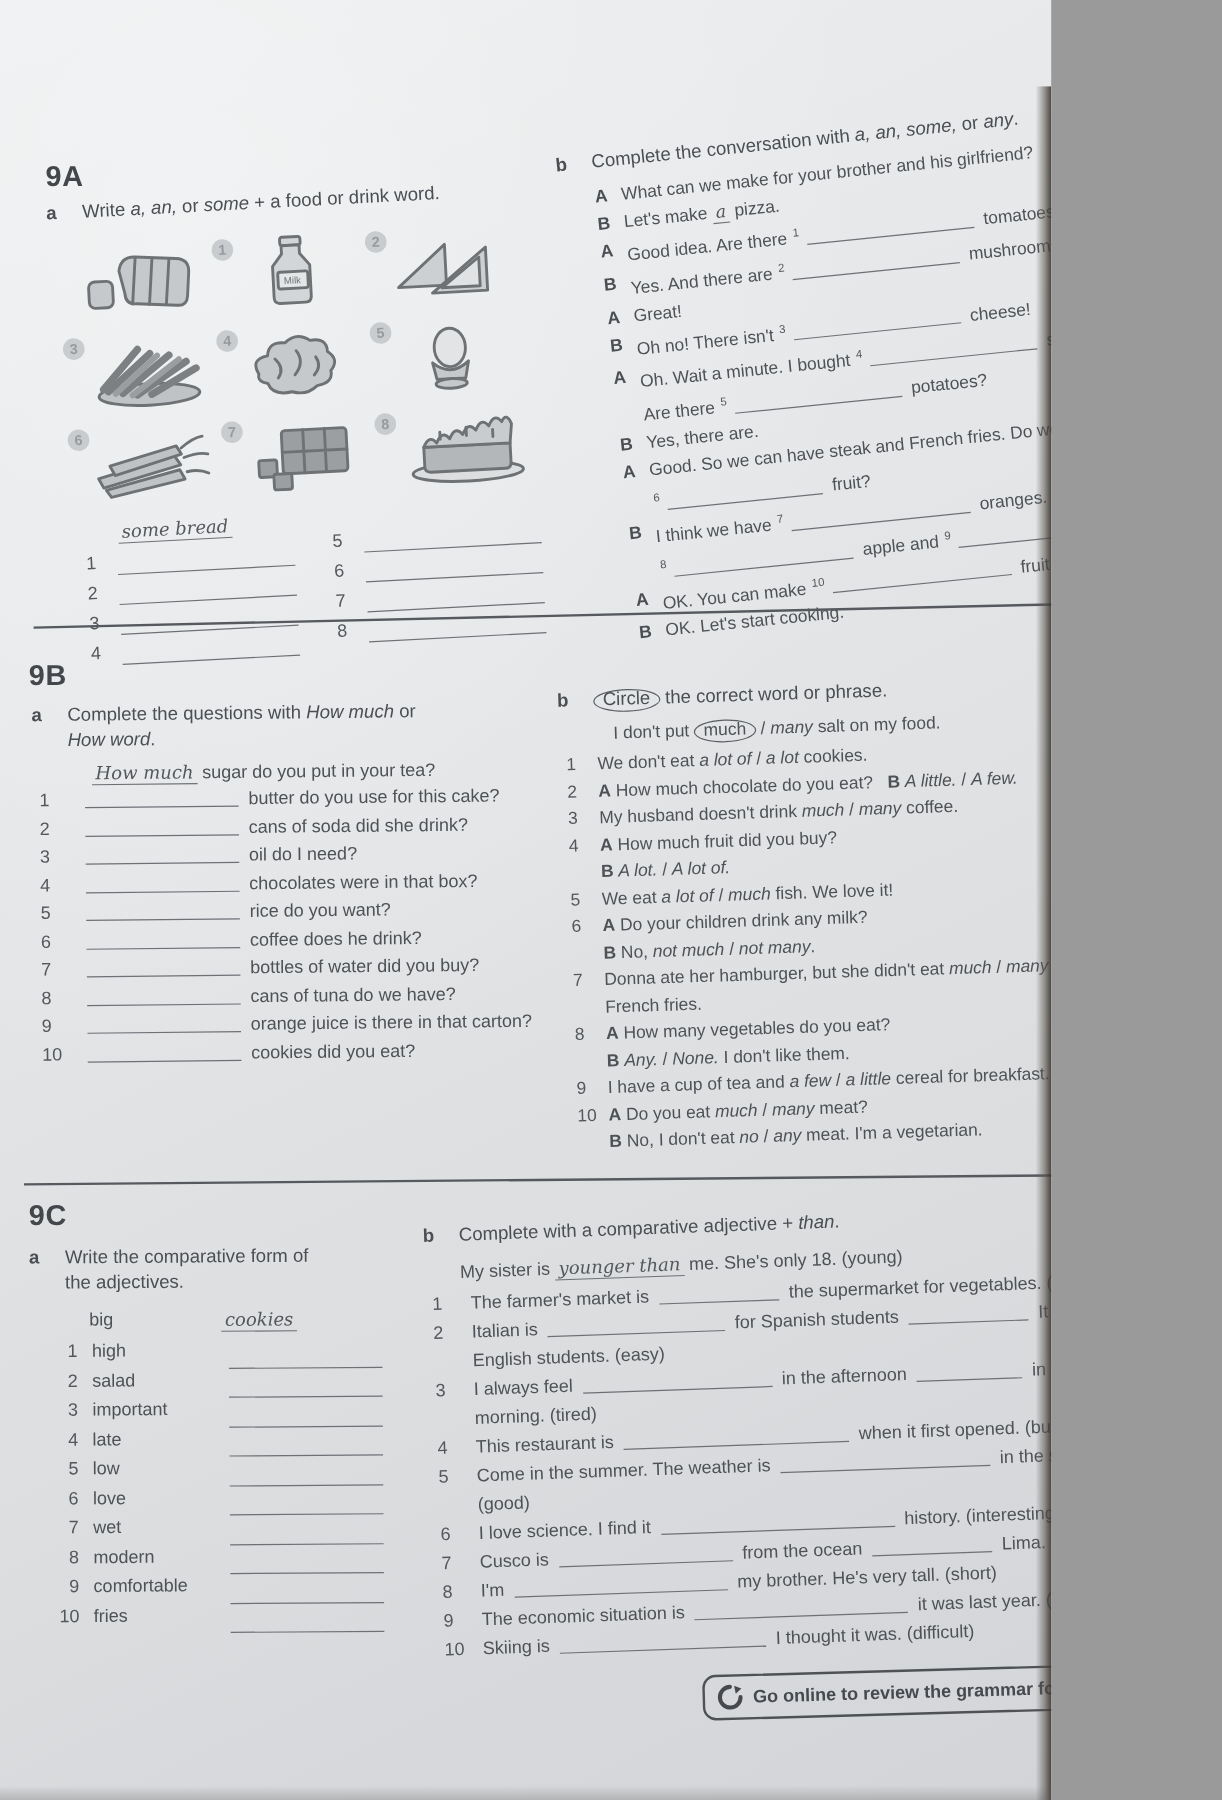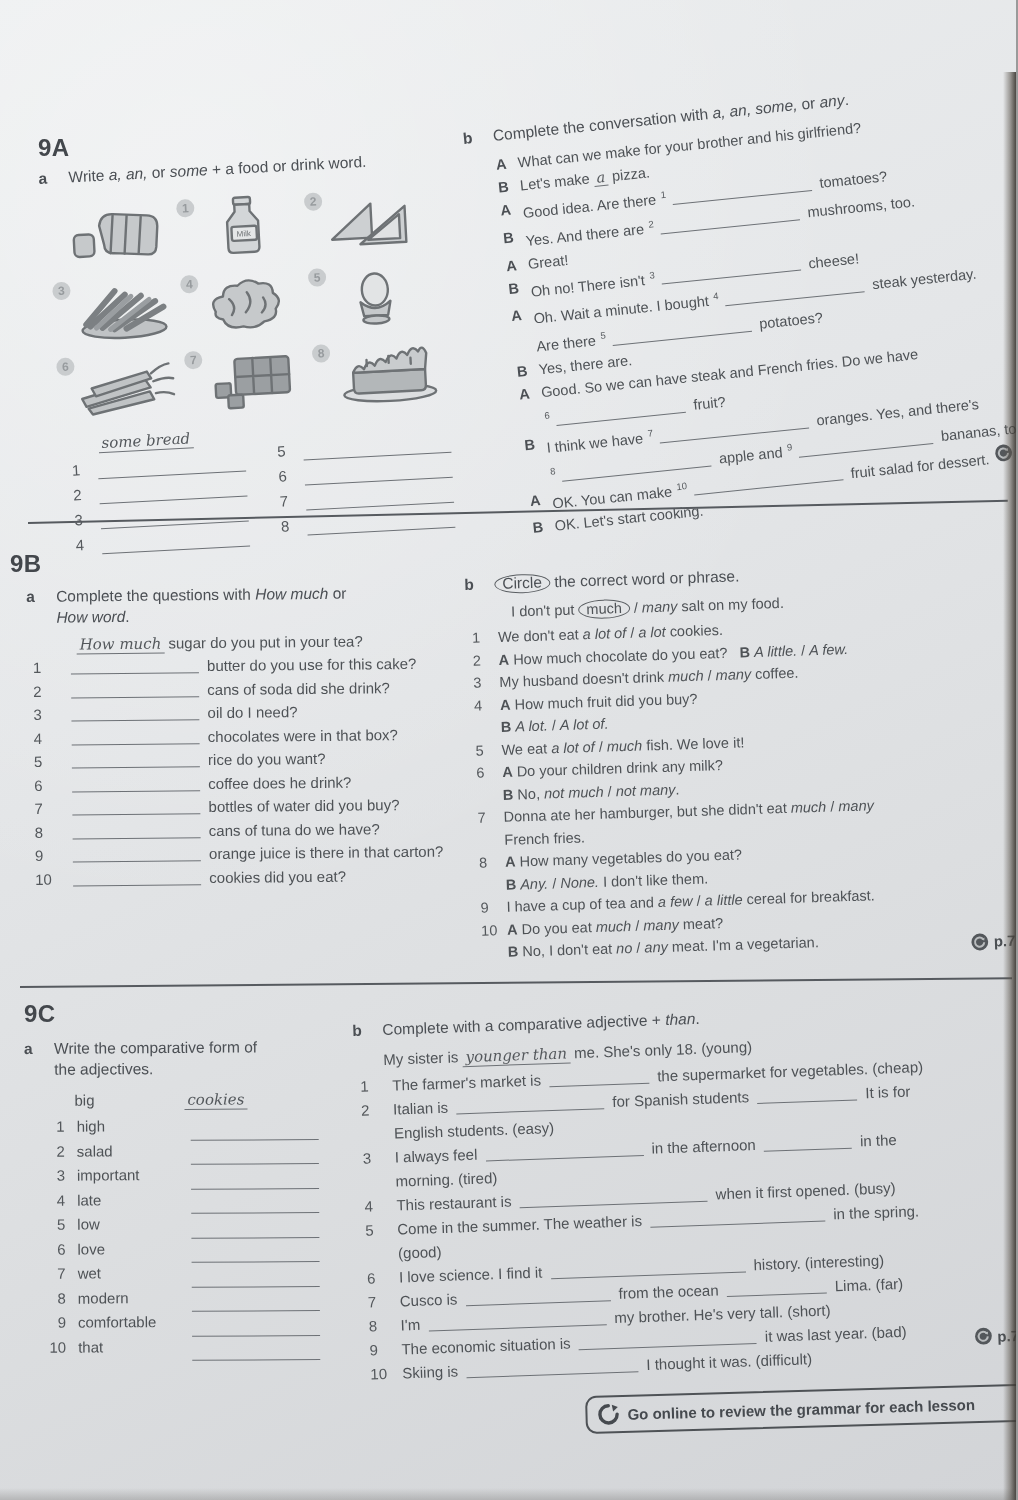--- a/index.html
+++ b/index.html
@@ -1,17 +1,17 @@
 <!DOCTYPE html>
 <html><head>
 <meta charset="utf-8">
 <style>
   html,body{margin:0;padding:0;background:#9a9a9a;}
   .page{
-    position:relative;width:1016px;height:1500px;overflow:hidden;
+    position:relative;width:876px;height:1500px;overflow:hidden;
     background:
       radial-gradient(120% 90% at 18% 12%, rgba(255,255,255,.35), rgba(255,255,255,0) 55%),
       linear-gradient(155deg,#eceeef 0%,#e4e6e8 38%,#dcdee0 66%,#d2d4d7 100%);
     font-family:"Liberation Sans",sans-serif;color:#4e5256;
   }
   .edge-right{position:absolute;right:0;top:72px;width:13px;height:1428px;
     background:linear-gradient(to right,rgba(110,104,96,0),rgba(92,86,78,.55) 55%,rgba(58,54,48,.9));}
   .edge-bottom{position:absolute;left:0;bottom:0;width:100%;height:12px;
     background:linear-gradient(to bottom,rgba(90,88,86,0),rgba(90,88,86,.28));}
 
@@ -299,21 +299,21 @@
           <circle cx="9" cy="9" r="8.4" fill="#53575b"></circle>
           <path d="M12.4 6.2 A4.6 4.6 0 1 0 13.4 9.4" fill="none" stroke="#b9bcbe" stroke-width="2"></path>
           <path d="M13.8 4.6 l-.3 3 -2.8-1" fill="#b9bcbe"></path>
         </svg>
       <span>p.71</span>
     </div>
   </div>
 
   <div class="abs divider" style="left:28px;top:522px;width:980px;transform:rotate(-1.3deg);"></div>
 
-  <div class="abs sec-head" style="left:10px;top:550px;">9B</div>
+  <div class="abs sec-head" style="left:24px;top:550px;">9B</div>
 
   <div class="abs" id="s9b-a">
     <div class="instr">
       <span class="lbl">a</span>
       <span class="rich">Complete the questions with <i>How much</i> or<br><i>How word</i>.</span>
     </div>
     <div id="ex9b-a" class="rich"><span class="hand">How much</span> sugar do you put in your tea?</div>
     <div id="questions-9b">
         <div class="q-row">
           <span class="qn">1</span>
@@ -495,21 +495,21 @@
           <span class="cw">modern</span>
           <span class="blank" style="width: 128px;"></span>
         </div>
         <div class="c-row">
           <span class="cn">9</span>
           <span class="cw">comfortable</span>
           <span class="blank" style="width: 128px;"></span>
         </div>
         <div class="c-row">
           <span class="cn">10</span>
-          <span class="cw">that</span>
+          <span class="cw">fries</span>
           <span class="blank" style="width: 128px;"></span>
         </div>
       </div>
   </div>
 
   <div class="abs" id="s9c-b">
     <div class="instr">
       <span class="lbl">b</span>
       <span class="rich">Complete with a comparative adjective + <i>than</i>.</span>
     </div>

